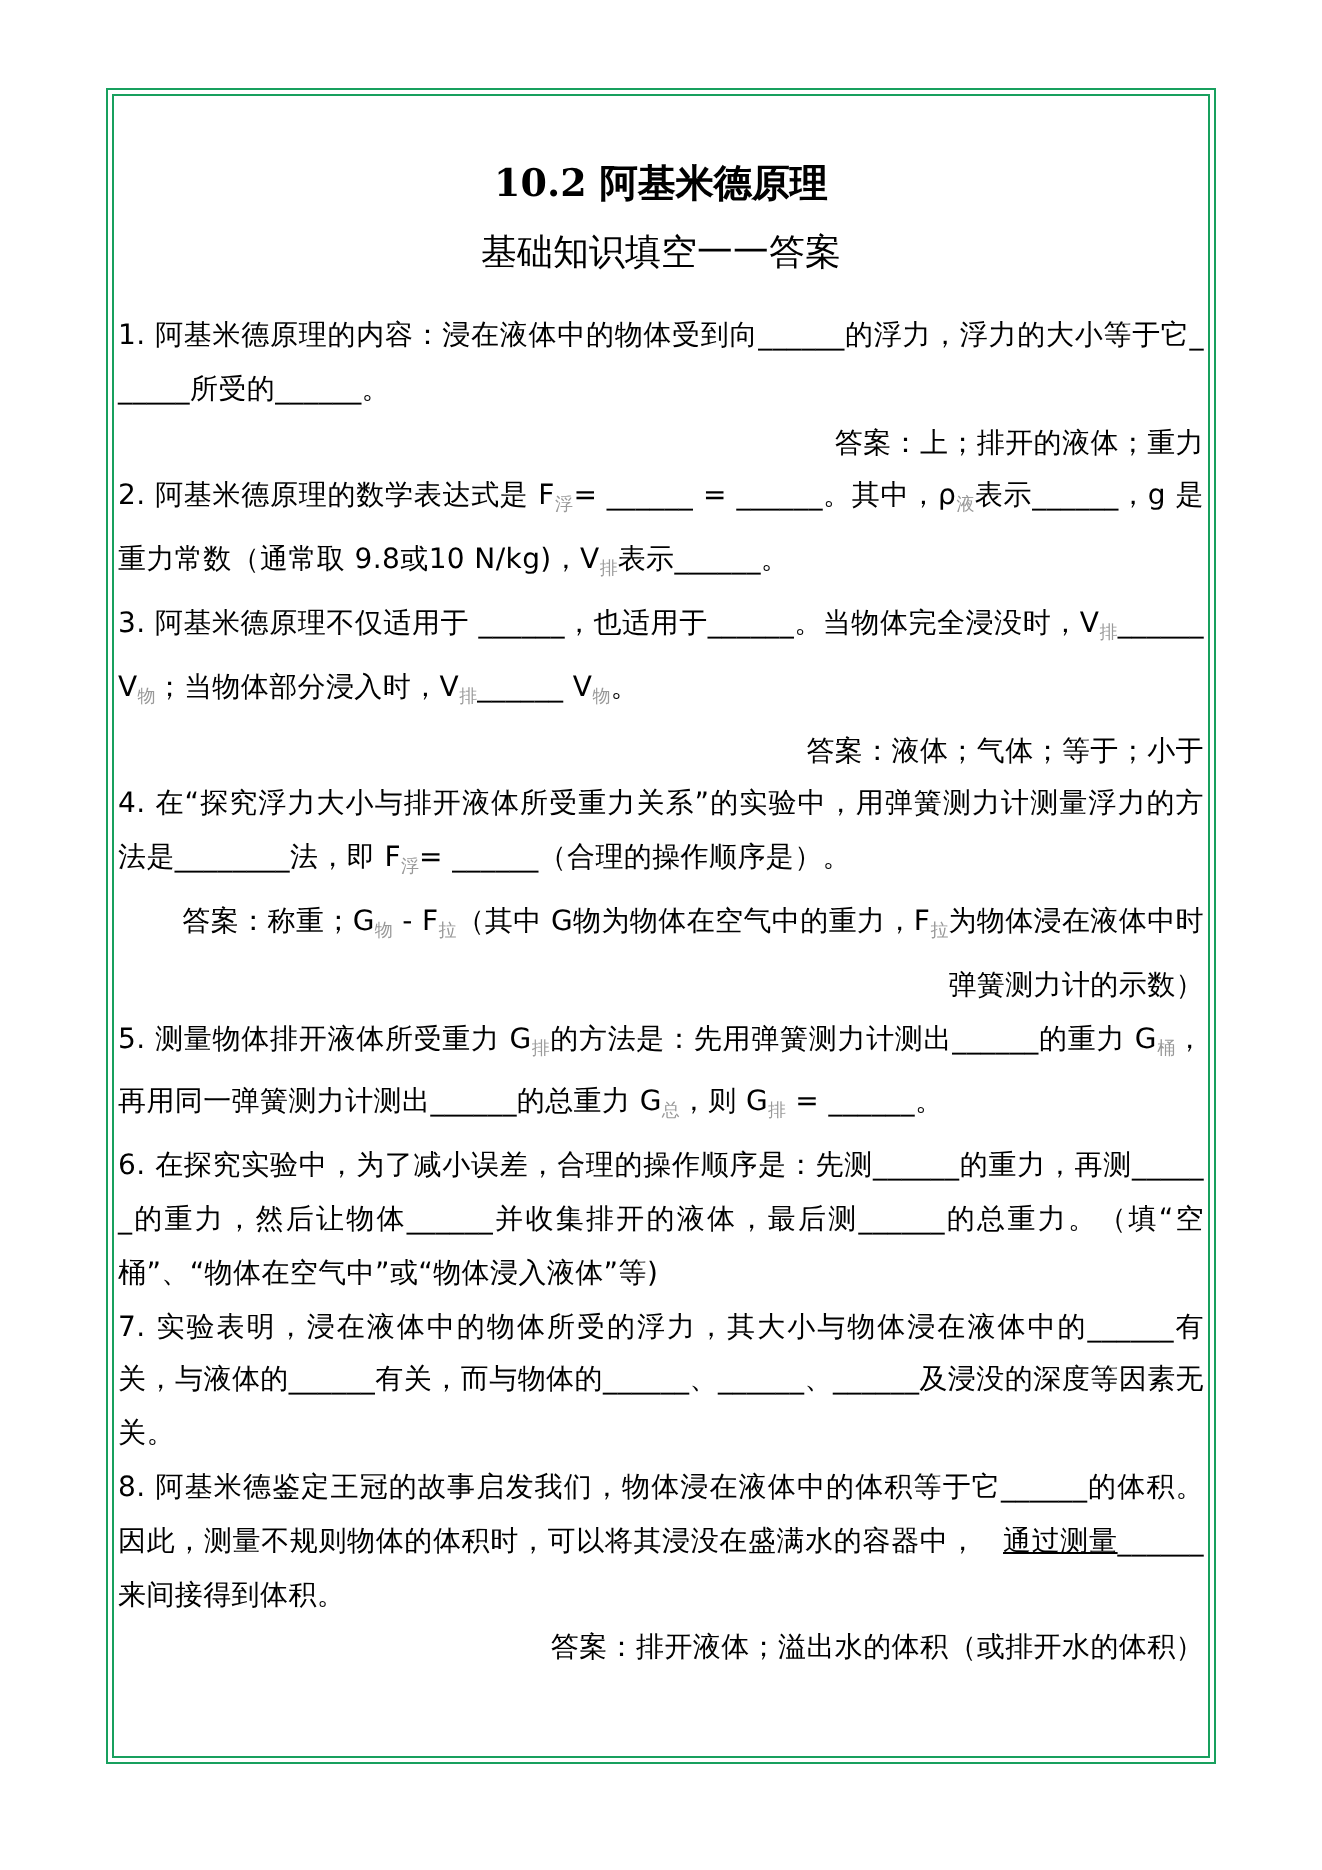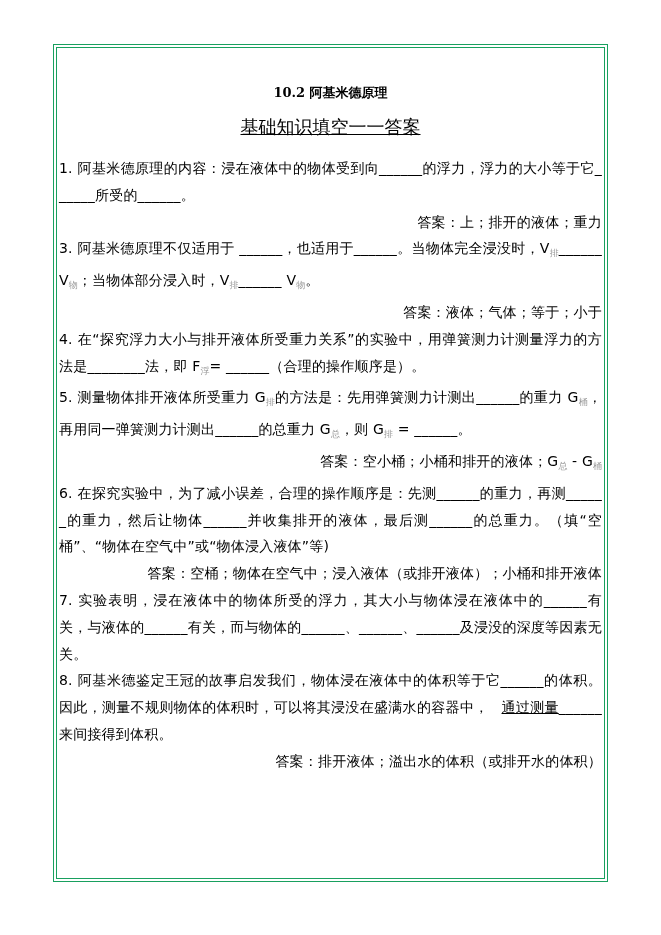--- a/index.html
+++ b/index.html
@@ -11,26 +11,26 @@
   }
   .sheet {
     position:absolute; left:53px; top:44px;
     width:555px; height:838px; box-sizing:border-box;
     border:4px double var(--green);
     background:#ffffff;
   }
   .content { padding:0 2px; }
   .title {
     margin:34px 0 0 0; text-align:center;
-    font-size:13px; font-weight:bold; line-height:21px;
+    font-size:19px; font-weight:bold; line-height:21px;
     font-family:"DejaVu Serif", serif;
   }
   .subtitle {
     margin:13px 0 18px 0; text-align:center;
-    font-size:18px; font-weight:normal; line-height:21px;text-decoration:underline;
+    font-size:18px; font-weight:normal; line-height:21px;
   }
   .para {
     margin:0; font-size:14px; line-height:26.8px;
     text-align:justify; letter-spacing:0.2px;
     word-break:break-all;
   }
   .para.answer { text-indent:20px; text-align:right; }
   .para span.sub {
     font-size:9px; color:var(--subgray);
     vertical-align:-3px; letter-spacing:0;
@@ -40,25 +40,25 @@
 </head>
 <body>
 
 <div class="sheet">
   <div class="content">
     <h1 class="title">10.2 阿基米德原理</h1>
     <h2 class="subtitle">基础知识填空一一答案</h2>
     <div>
         <p class="para question"><span>1. 阿基米德原理的内容：浸在液体中的物体受到向______的浮力，浮力的大小等于它______所受的______。</span></p>
         <p class="para answer"><span>答案：上；排开的液体；重力</span></p>
+        <p class="para question"><span>2. 阿基米德原理的数学表达式是 F</span><span class="sub">浮</span><span>= ______ = ______。其中，ρ</span><span class="sub">液</span><span>表示______，g 是重力常数（通常取 9.8或10 N/kg)，V</span><span class="sub">排</span><span>表示______。</span></p>
         <p class="para question"><span>3. 阿基米德原理不仅适用于 ______，也适用于______。当物体完全浸没时，V</span><span class="sub">排</span><span>______ V</span><span class="sub">物</span><span>；当物体部分浸入时，V</span><span class="sub">排</span><span>______ V</span><span class="sub">物</span><span>。</span></p>
         <p class="para answer"><span>答案：液体；气体；等于；小于</span></p>
         <p class="para question"><span>4. 在“探究浮力大小与排开液体所受重力关系”的实验中，用弹簧测力计测量浮力的方法是________法，即 F</span><span class="sub">浮</span><span>= ______（合理的操作顺序是）。</span></p>
+        <p class="para answer"><span>答案：称重；G</span><span class="sub">物</span><span> - F</span><span class="sub">拉</span><span>（其中 G物为物体在空气中的重力，F</span><span class="sub">拉</span><span>为物体浸在液体中时弹簧测力计的示数）</span></p>
         <p class="para question"><span>5. 测量物体排开液体所受重力 G</span><span class="sub">排</span><span>的方法是：先用弹簧测力计测出______的重力 G</span><span class="sub">桶</span><span>，再用同一弹簧测力计测出______的总重力 G</span><span class="sub">总</span><span>，则 G</span><span class="sub">排</span><span> = ______。</span></p>
-        <p class="para answer"><span>答案：空小桶；小桶和排开的液体；G</span><span class="sub">总</span><span> - G</span><span class="sub">桶</span></p>
         <p class="para question"><span>6. 在探究实验中，为了减小误差，合理的操作顺序是：先测______的重力，再测______的重力，然后让物体______并收集排开的液体，最后测______的总重力。（填“空桶”、“物体在空气中”或“物体浸入液体”等)</span></p>
-        <p class="para answer"><span>答案：空桶；物体在空气中；浸入液体（或排开液体）；小桶和排开液体</span></p>
         <p class="para question"><span>7. 实验表明，浸在液体中的物体所受的浮力，其大小与物体浸在液体中的______有关，与液体的______有关，而与物体的______、______、______及浸没的深度等因素无关。</span></p>
         <p class="para question"><span>8. 阿基米德鉴定王冠的故事启发我们，物体浸在液体中的体积等于它______的体积。因此，测量不规则物体的体积时，可以将其浸没在盛满水的容器中，</span><span class="u">通过测量</span><span>______来间接得到体积。</span></p>
         <p class="para answer"><span>答案：排开液体；溢出水的体积（或排开水的体积）</span></p>
       </div>
   </div>
 </div>
 
 </body></html>

